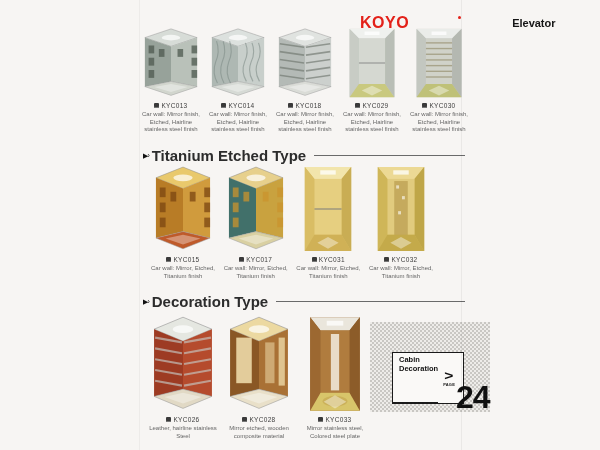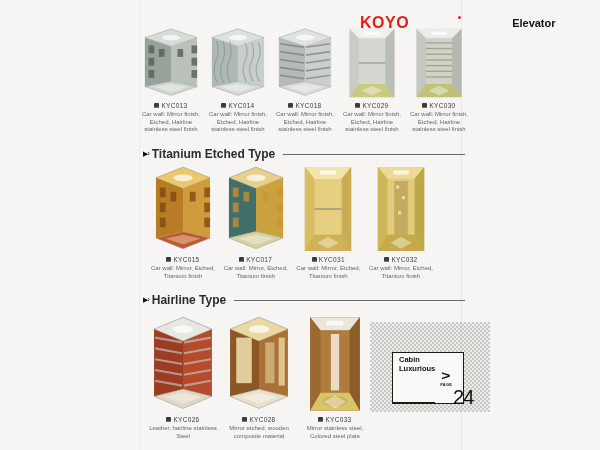--- a/index.html
+++ b/index.html
@@ -15,21 +15,21 @@
 
   
   .brand{position:absolute;left:360px;top:14px;display:flex;align-items:flex-start;line-height:18px;gap:48px;}
   .brand .koyo{color:#e32119;font-weight:800;font-size:16px;letter-spacing:.5px;}
   .brand .branddot{width:3px;height:3px;border-radius:50%;background:#e32119;margin:2px 1px 0 1px;}
   .brand .elev{color:#151515;font-weight:700;font-size:11px;margin-left:2px;}
 
   
   .sec-hdr{position:absolute;left:143px;width:322px;display:flex;align-items:center;}
   .sec-arrow{font-size:7px;color:#111;letter-spacing:-1px;margin-right:3px;line-height:10px;}
-  .sec-title{font-size:12px;font-weight:700;color:#2c2c2c;white-space:nowrap;}
+  .sec-title{font-size:15px;font-weight:700;color:#2c2c2c;white-space:nowrap;}
   .sec-rule{flex:1;border-top:1px solid #6a6a6a;margin-left:8px;height:0;}
 
   
   .row{position:absolute;display:flex;justify-content:space-between;}
   #row0{left:140px;top:28px;width:330px;}
   #row1{left:148px;top:166px;width:288px;}
   #row2{left:148px;top:316px;width:222px;}
   .card{text-align:center;}
   #row0 .card{width:62px;}
   #row1 .card{width:70px;}
@@ -45,21 +45,21 @@
 
   
   #tab{position:absolute;left:370px;top:322px;width:120px;height:90px;
        background:repeating-conic-gradient(#c9c7c3 0% 25%, #eeece9 0% 50%) 0 0 / 4px 4px;}
   .tabbox{position:absolute;left:22px;top:30px;width:72px;height:52px;background:#faf9f7;border:1px solid #1a1a1a;display:flex;flex-direction:row;box-sizing:border-box;}
   .tabtop{padding:3px 0 2px 6px;font-size:7.5px;font-weight:700;line-height:8.5px;color:#111;border-bottom:1px solid #1a1a1a;}
   .tabbot{flex:1;display:flex;align-items:center;padding:0 2px 0 5px;}
   .tabarrowcol{display:flex;flex-direction:column;align-items:center;margin-right:1px;}
   .tabarrow{font-weight:900;font-size:13px;line-height:11px;color:#111;transform:scaleX(1.2);}
   .pageword{font-size:4px;font-weight:700;color:#111;margin-top:1px;letter-spacing:.2px;}
-  .pagenum{font-size:20px;font-weight:400;color:#101010;letter-spacing:-1px;line-height:26px;margin-top:38px;}
+  .pagenum{font-size:32px;font-weight:700;color:#101010;letter-spacing:-1px;line-height:26px;margin-top:38px;}
 </style>
 </head>
 <body>
 
 <div id="stage">
 
   <div class="brand">
     <span class="koyo">KOYO</span>
     <span class="branddot"></span>
     <span class="elev">Elevator</span>
@@ -293,21 +293,21 @@
     <div class="code-row">
       <span class="mark"></span>
       <span class="code">KYC032</span>
     </div>
     <div class="desc">Car wall: Mirror, Etched, Titanium finish</div>
   </div>
 </div>
 
   <div class="sec-hdr" style="top:293px">
     <span class="sec-arrow">▶›</span>
-    <span class="sec-title">Hairline Type</span>
+    <span class="sec-title">Decoration Type</span>
     <span class="sec-rule"></span>
   </div>
 
   <div class="row" id="row2">
   <div class="card">
     <div class="thumb">
           <svg viewBox="0 0 60 80" preserveAspectRatio="none">
             <polygon points="30,1 58,11 30,21 2,11" fill="#e5e7e1" stroke="#8a8a8a" stroke-width=".5"></polygon>
             <polygon points="2,11 30,21 30,61 2,67" fill="#9d3b23"></polygon>
             <polygon points="58,11 30,21 30,61 58,67" fill="#b54b2d"></polygon>
@@ -374,21 +374,21 @@
       <span class="code">KYC033</span>
     </div>
     <div class="desc">Mirror stainless steel, Colored steel plate</div>
   </div>
 </div>
 
   <div id="tab">
     <div class="tabbox">
       <div class="tabtop">
         <div>Cabin</div>
-        <div>Luxurious</div>
+        <div>Decoration</div>
       </div>
       <div class="tabbot">
         <div class="tabarrowcol">
           <span class="tabarrow">&gt;</span>
           <span class="pageword">PAGE</span>
         </div>
         <span class="pagenum">24</span>
       </div>
     </div>
   </div>

